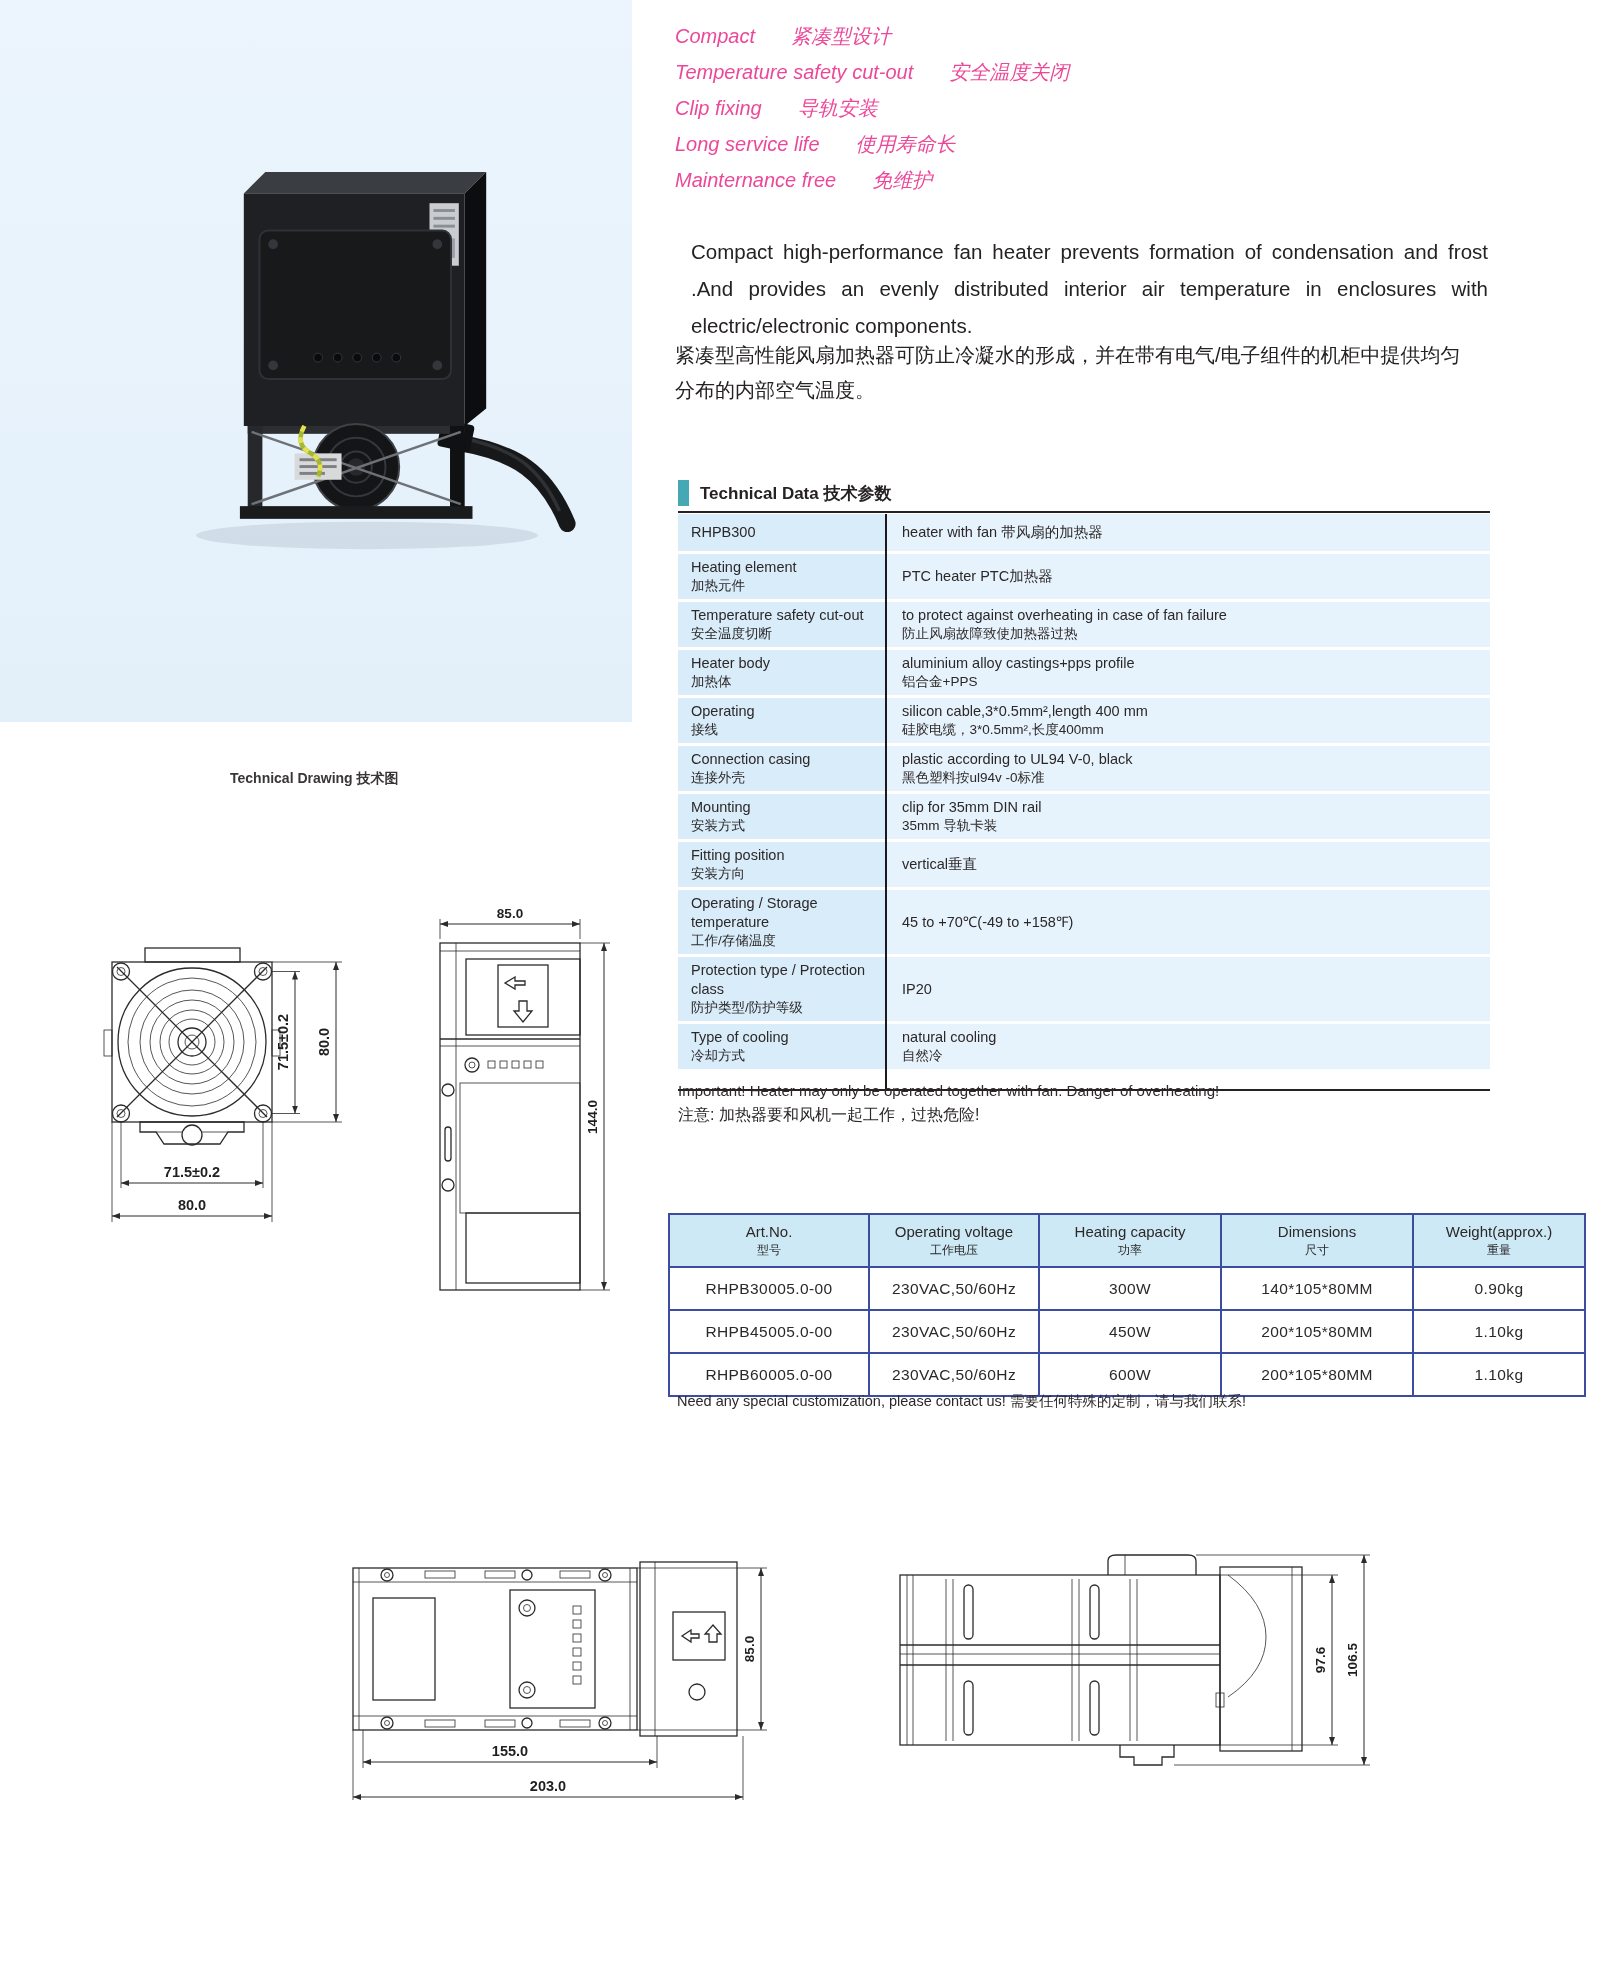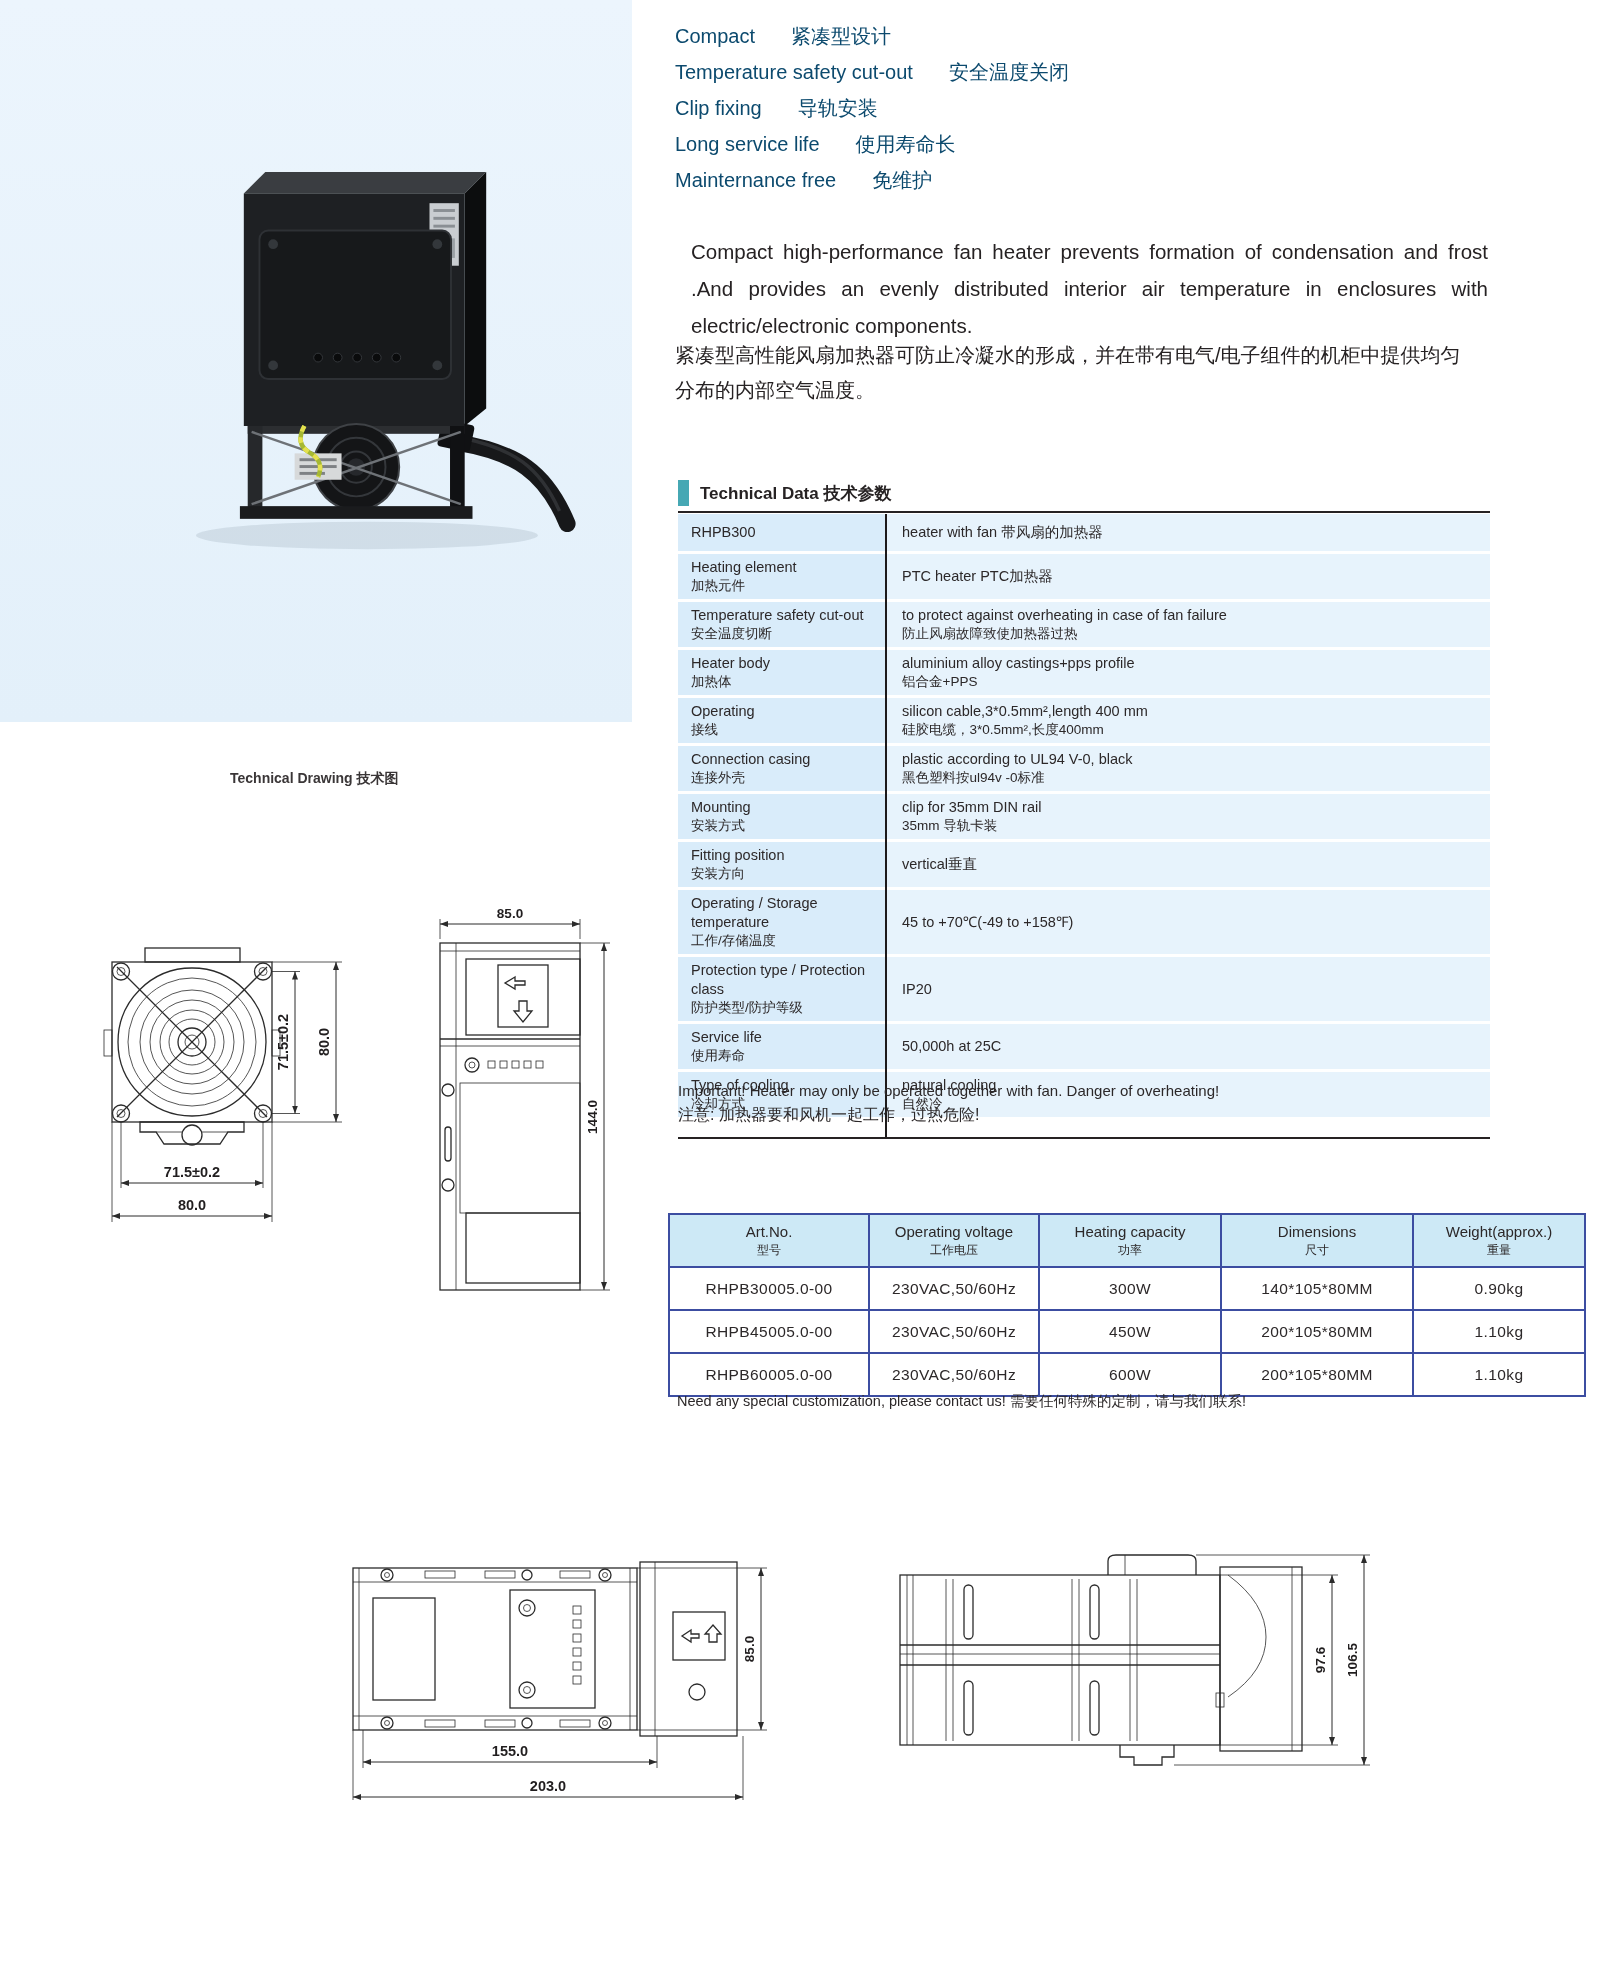--- a/index.html
+++ b/index.html
@@ -9,21 +9,21 @@
   }
   
   .photo-panel {
     position:absolute; left:0; top:0; width:632px; height:722px;
     background:linear-gradient(180deg,#ecf5fd 0%, #e3f0fa 100%);
   }
   .photo-wrap { position:absolute; left:150px; top:105px; width:430px; height:470px; }
 
   
   .features { position:absolute; left:675px; top:18px; }
-  .feature-line { font-size:20px; line-height:36px; color:#0c4a6e; white-space:nowrap; }
+  .feature-line { font-size:20px; line-height:36px; color:#ec4899; white-space:nowrap;font-style:italic; }
   .feature-line .zh { margin-left:36px; }
 
   
   .intro-en { position:absolute; left:675px; top:233px; width:797px; font-size:20.5px; line-height:37px; text-align:justify; color:#262223;margin-left:16px; }
   .intro-zh { position:absolute; left:675px; top:338px; width:800px; font-size:20px; line-height:35px; color:#262223; }
 
   
   .td-header { position:absolute; left:678px; top:480px; width:812px; border-bottom:2.5px solid #262223; padding-bottom:5px; display:flex; align-items:center; }
   .td-bar { width:11px; height:26px; background:#46a8b4; margin-right:11px; flex:none; }
   .td-title { font-weight:bold; font-size:17px; color:#262223; }
@@ -233,30 +233,20 @@
           <div class="v-zh"></div>
         </div>
     </div>
     <div class="tdrow">
       <div class="pc">
           <div class="p-en">Protection type / Protection class</div>
           <div class="p-zh">防护类型/防护等级</div>
         </div>
       <div class="vc">
           <div class="v-en">IP20</div>
-          <div class="v-zh"></div>
-        </div>
-    </div>
-    <div class="tdrow">
-      <div class="pc">
-          <div class="p-en">Service life</div>
-          <div class="p-zh">使用寿命</div>
-        </div>
-      <div class="vc">
-          <div class="v-en">50,000h at 25C</div>
           <div class="v-zh"></div>
         </div>
     </div>
     <div class="tdrow">
       <div class="pc">
           <div class="p-en">Type of cooling</div>
           <div class="p-zh">冷却方式</div>
         </div>
       <div class="vc">
           <div class="v-en">natural cooling</div>

